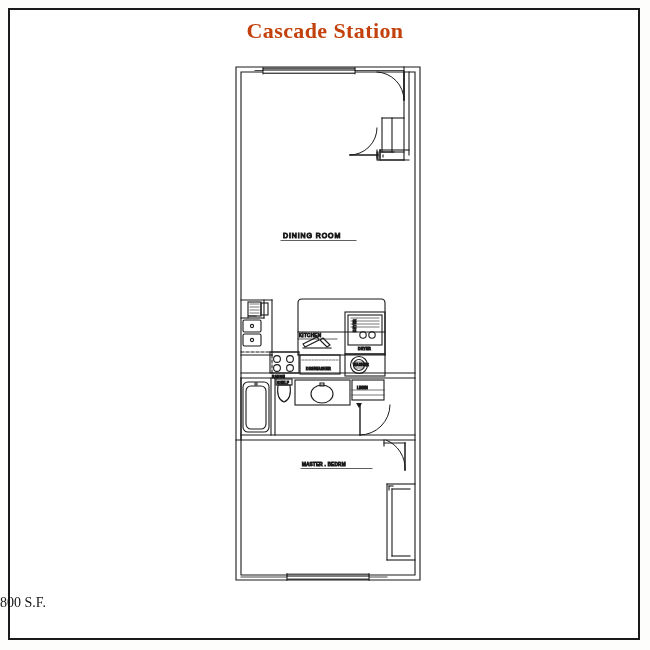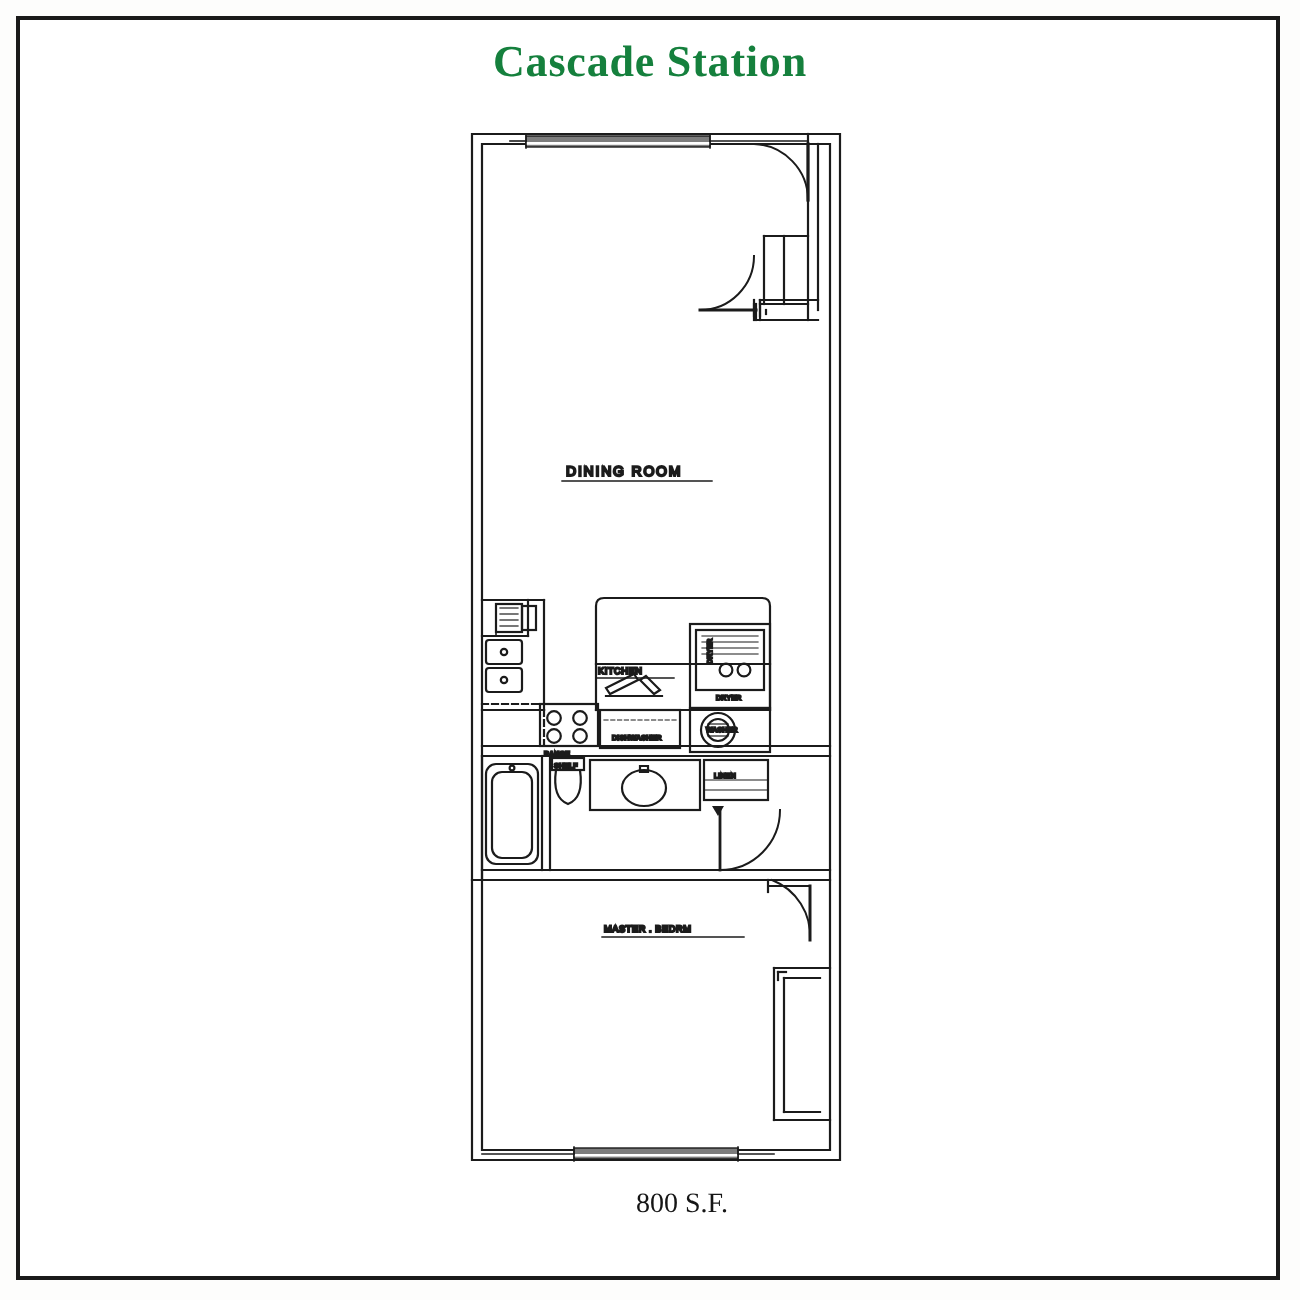--- a/index.html
+++ b/index.html
@@ -34,31 +34,29 @@
   .title {
     position: absolute;
     left: 0;
     top: 18px;
     width: 650px;
     text-align: center;
     font-family: "Liberation Serif", serif;
     font-weight: bold;
     font-size: 22px;
     letter-spacing: 0.4px;
-    color: #15803d;
+    color: #c2410c;
   }
   .footer {
     position: absolute;
     left: 0;
     width: 590px;
-    text-align: center;
     font-family: "Liberation Serif", serif;
     font-size: 14px;
     color: #151515;
-    margin-left: 46px;
   }
   .footer-sf { top: 595px; }
   .footer-beds { top: 613px; }
 
   #plan-svg {
     position: absolute;
     left: 0;
     top: 0;
   }
   .roomlabel {

